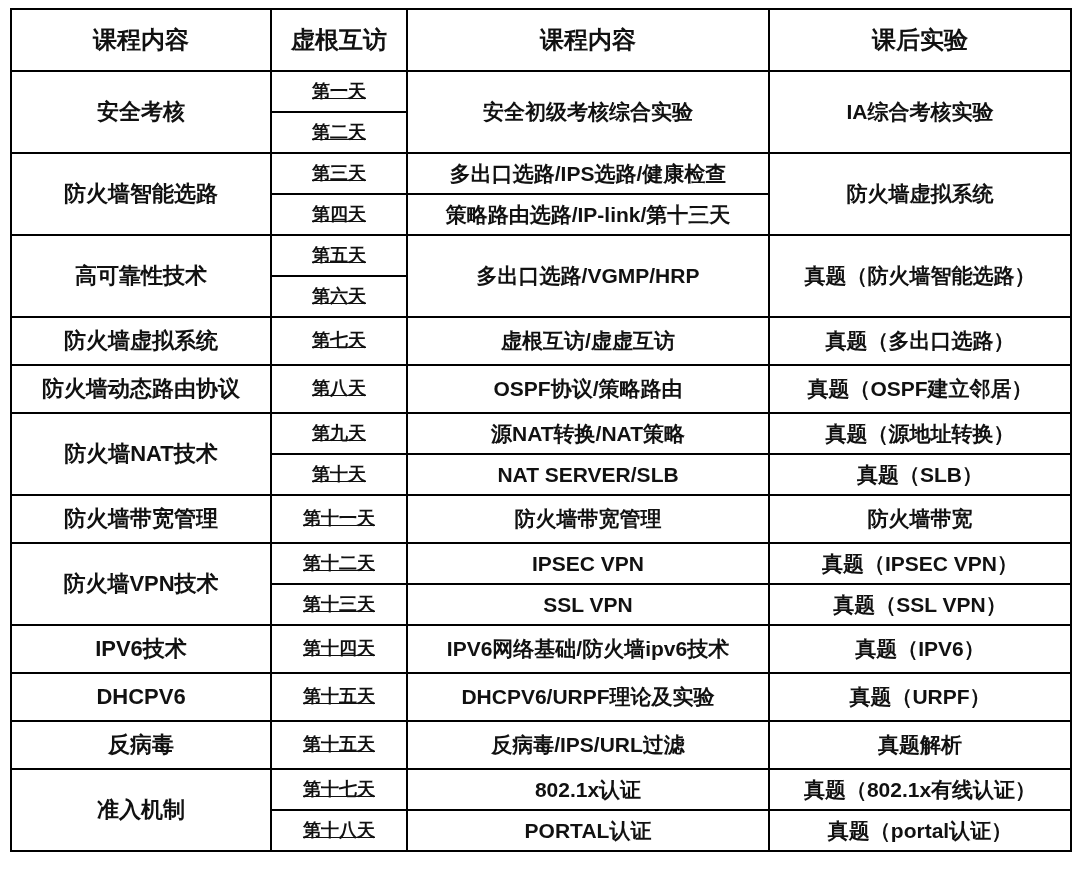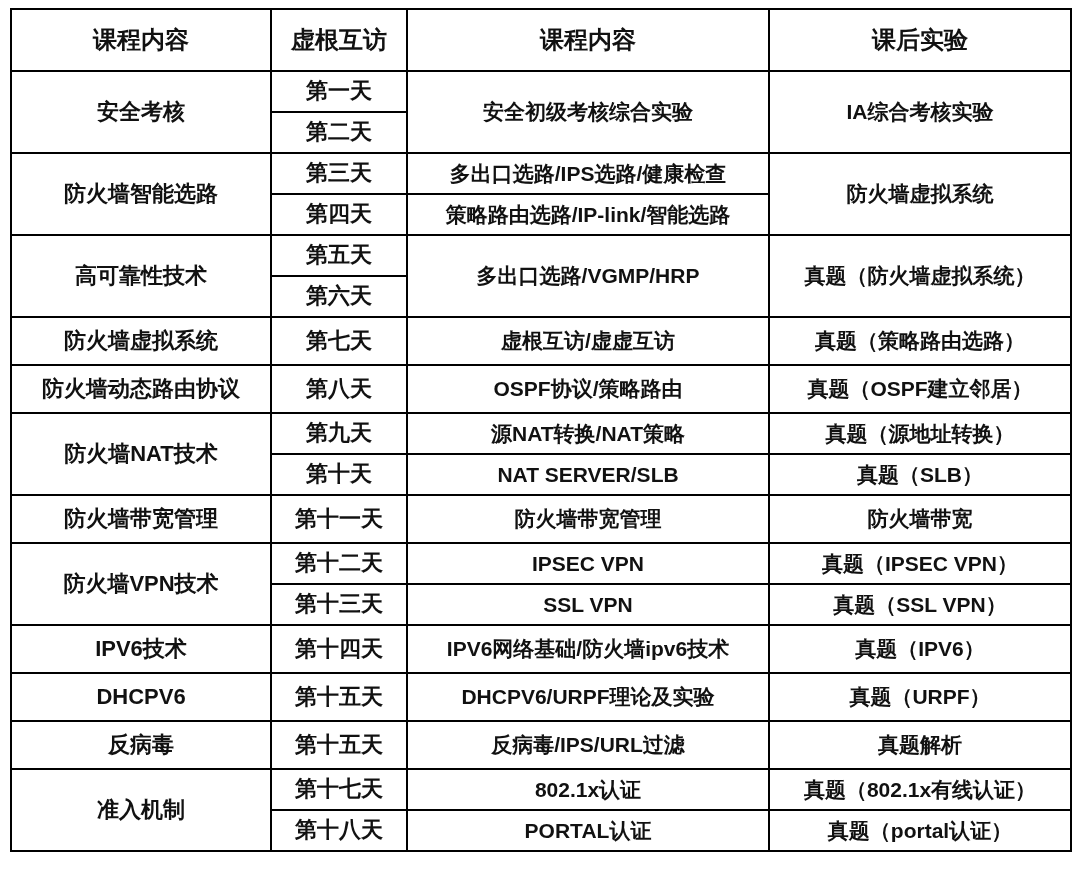--- a/index.html
+++ b/index.html
@@ -42,21 +42,21 @@
   td {
     font-size: 21px;
   }
   .col-a { width: 260px; }
   .col-b { width: 136px; }
   .col-c { width: 362px; }
   .col-d { width: 302px; }
 
   .r-tall { height: 48px; }
   .r-short { height: 41px; }
-  td.day { font-size: 22px; }
+  td.day { font-size: 18px; text-decoration: underline; }
   td.topic { font-size: 22px; border-radius: 17px; }
 </style>
 </head>
 <body>
 
 <div class="page">
   <table class="course-table">
     <colgroup>
       <col class="col-a">
         <col class="col-b">
@@ -82,36 +82,36 @@
           <td class="day">第二天</td>
         </tr>
         <tr class="r-short">
           <td class="topic" rowspan="2">防火墙智能选路</td>
           <td class="day">第三天</td>
           <td>多出口选路/IPS选路/健康检查</td>
           <td rowspan="2">防火墙虚拟系统</td>
         </tr>
         <tr class="r-short">
           <td class="day">第四天</td>
-          <td>策略路由选路/IP-link/智能选路</td>
+          <td>策略路由选路/IP-link/第十三天</td>
         </tr>
         <tr class="r-short">
           <td class="topic" rowspan="2">高可靠性技术</td>
           <td class="day">第五天</td>
           <td rowspan="2">多出口选路/VGMP/HRP</td>
-          <td rowspan="2">真题（防火墙虚拟系统）</td>
+          <td rowspan="2">真题（防火墙智能选路）</td>
         </tr>
         <tr class="r-short">
           <td class="day">第六天</td>
         </tr>
         <tr class="r-tall">
           <td class="topic">防火墙虚拟系统</td>
           <td class="day">第七天</td>
           <td>虚根互访/虚虚互访</td>
-          <td>真题（策略路由选路）</td>
+          <td>真题（多出口选路）</td>
         </tr>
         <tr class="r-tall">
           <td class="topic">防火墙动态路由协议</td>
           <td class="day">第八天</td>
           <td>OSPF协议/策略路由</td>
           <td>真题（OSPF建立邻居）</td>
         </tr>
         <tr class="r-short">
           <td class="topic" rowspan="2">防火墙NAT技术</td>
           <td class="day">第九天</td>

